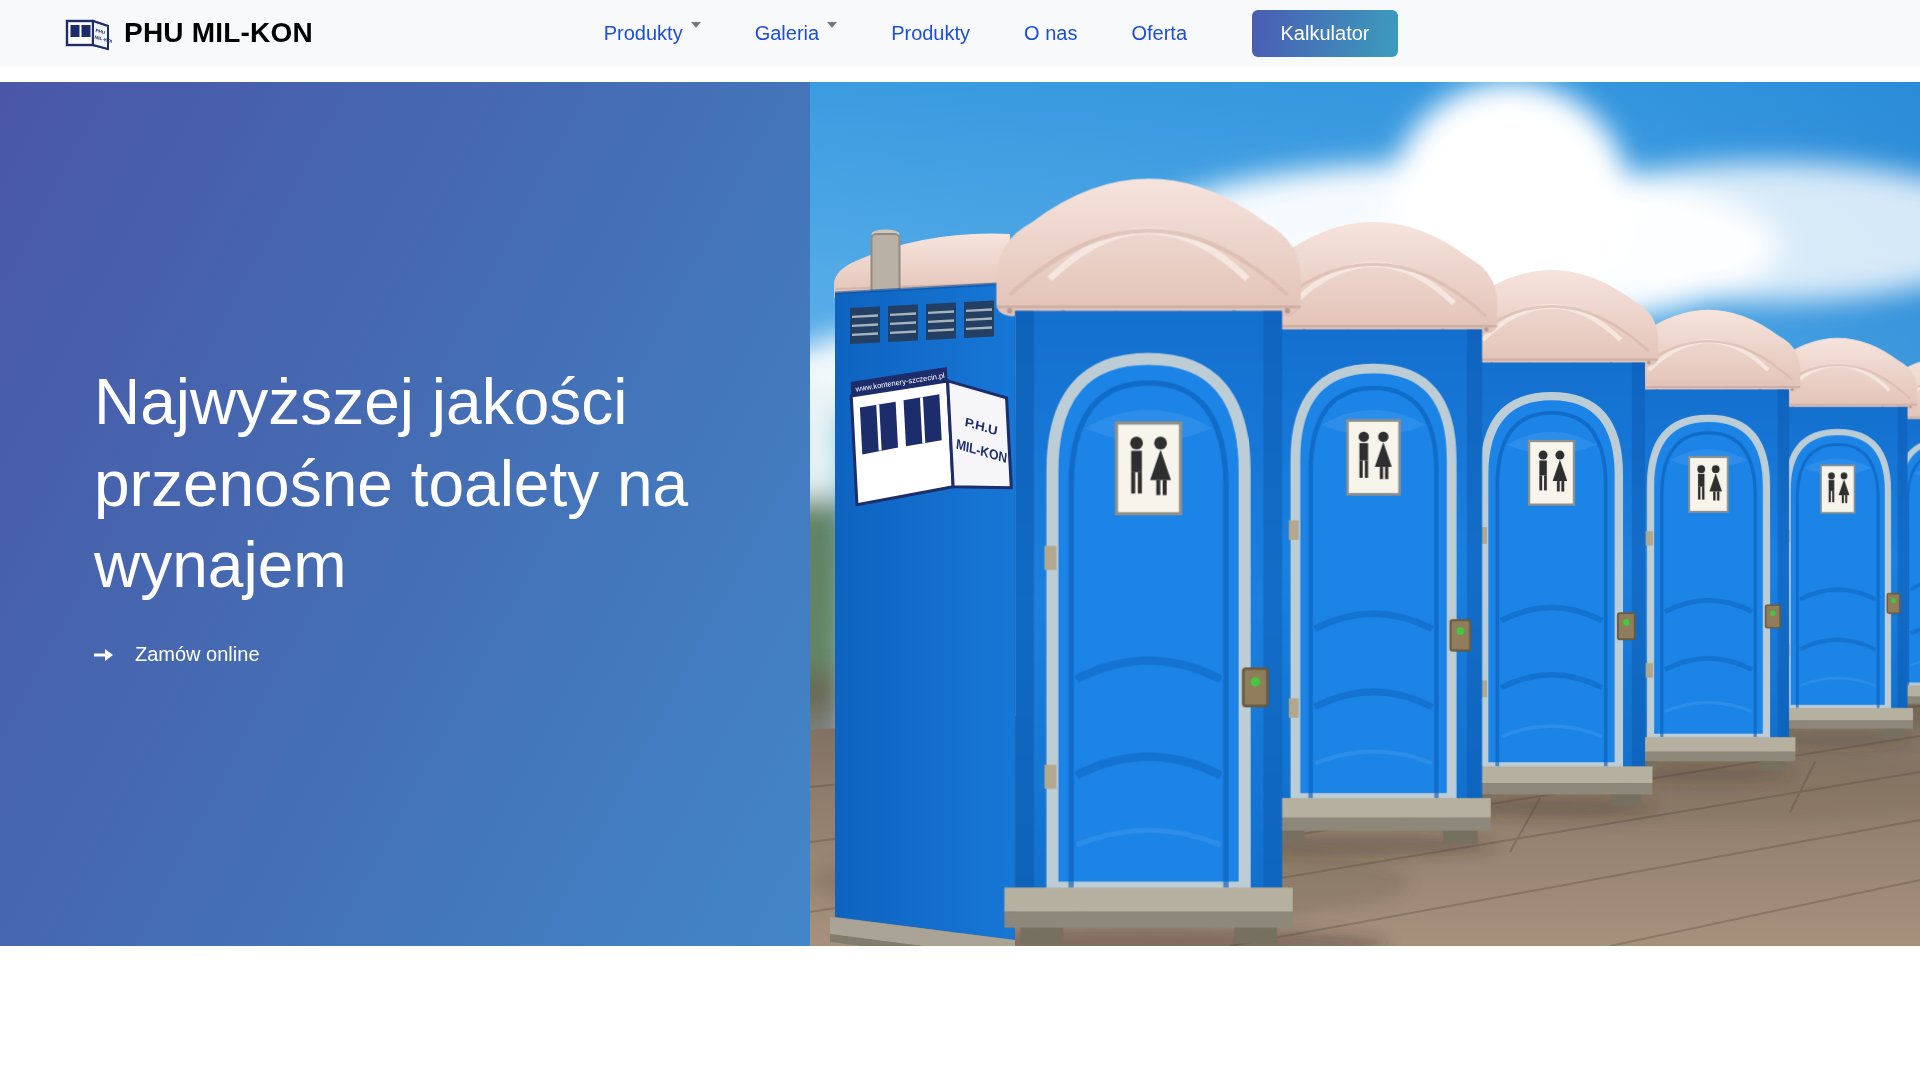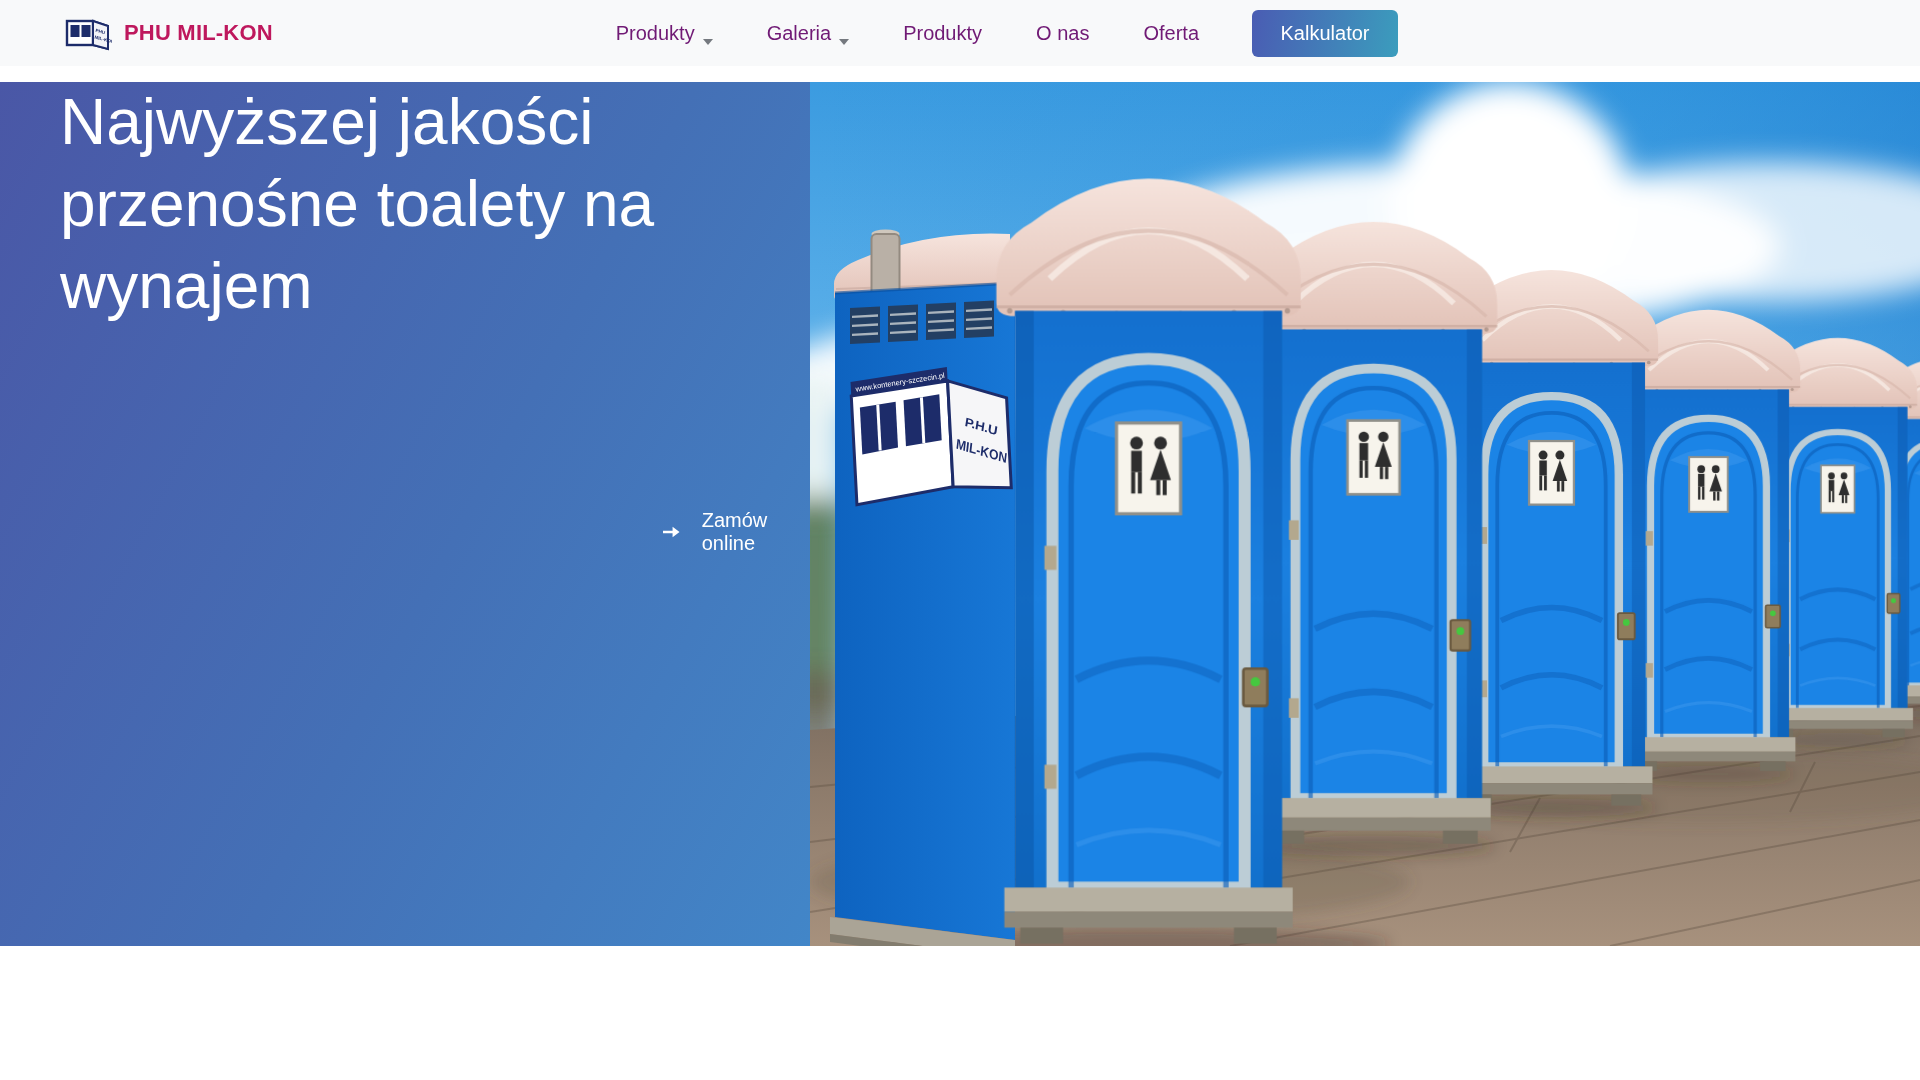--- a/index.html
+++ b/index.html
@@ -8,44 +8,44 @@
 
   
   .navbar {
     width: 100%; height: 66px; background: #f8f9fa;
     display: flex; align-items: center;
   }
   .brand {
     display: flex; align-items: center; gap: 12px;
     margin-left: 64px; text-decoration: none; cursor: pointer;
   }
-  .brand-text { font-size: 22px; font-weight: bold; color: #be185d; letter-spacing: 0.2px; }
+  .brand-text { font-size: 28px; font-weight: bold; color: #000000; letter-spacing: 0.2px; }
   .nav-links { display: flex; align-items: center; margin-left: auto; }
   .nav-link {
-    color: #701a75; font-size: 20px; text-decoration: none; cursor: pointer;
-    padding: 10px 27px; white-space: nowrap; display: inline-flex; align-items: flex-end;
+    color: #1d4ed8; font-size: 20px; text-decoration: none; cursor: pointer;
+    padding: 10px 27px; white-space: nowrap; display: inline-flex; align-items: flex-start;
   }
   .caret {
     display: inline-block; width: 0; height: 0; margin-left: 8px;
     border-top: 6px solid #75797f; border-left: 5px solid transparent; border-right: 5px solid transparent;
   }
   .cta-btn {
-    margin-left: 26px; margin-right: 522px;
+    margin-left: 38px; margin-right: 522px;
     width: 146px; height: 47px; border: none; border-radius: 6px; cursor: pointer;
     background: linear-gradient(100deg, #4a5cb3 0%, #3b9dbd 100%);
     color: #ffffff; font-size: 20px; font-family: "Liberation Sans", sans-serif;
   }
 
   
   .hero { margin-top: 16px; width: 100%; height: 864px; display: flex; }
   .hero-left {
     width: 810px; height: 100%; flex: none;
     background: linear-gradient(118deg, #4a57a6 0%, #4470b6 55%, #4286c8 100%);
-    display: flex; justify-content: center;
-    padding-left: 60px;
+    display: flex; flex-direction: column; justify-content: center;
+    padding-left: 94px;
   }
   .hero-heading {
     width: 680px; color: #ffffff; font-size: 64px; font-weight: 400; line-height: 1.28;
   }
   .order-link {
     margin-top: 36px; display: inline-flex; align-items: center; gap: 22px;
     color: #ffffff; font-size: 20px; text-decoration: none; cursor: pointer; width: max-content;
   }
   .hero-right { flex: 1; height: 100%; position: relative; overflow: hidden; }
   .hero-right svg { display: block; width: 100%; height: 100%; }

